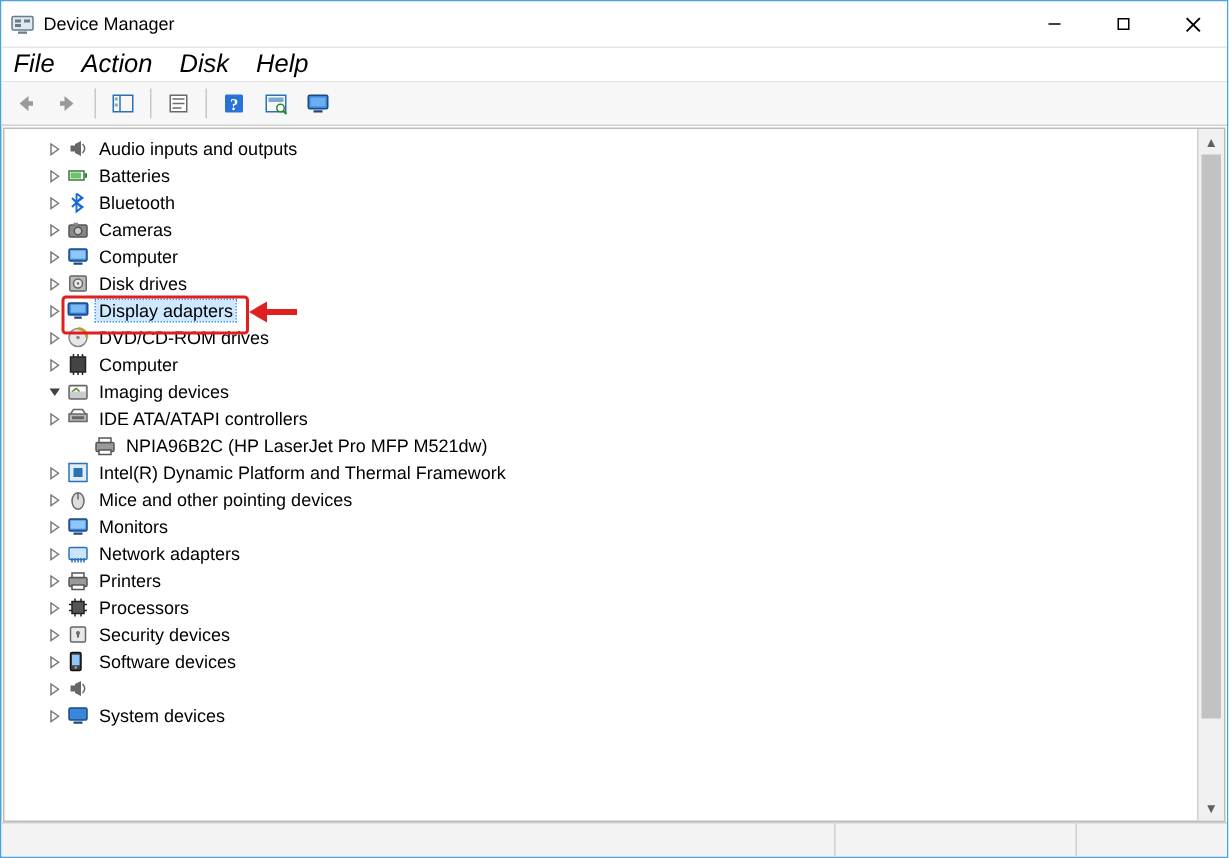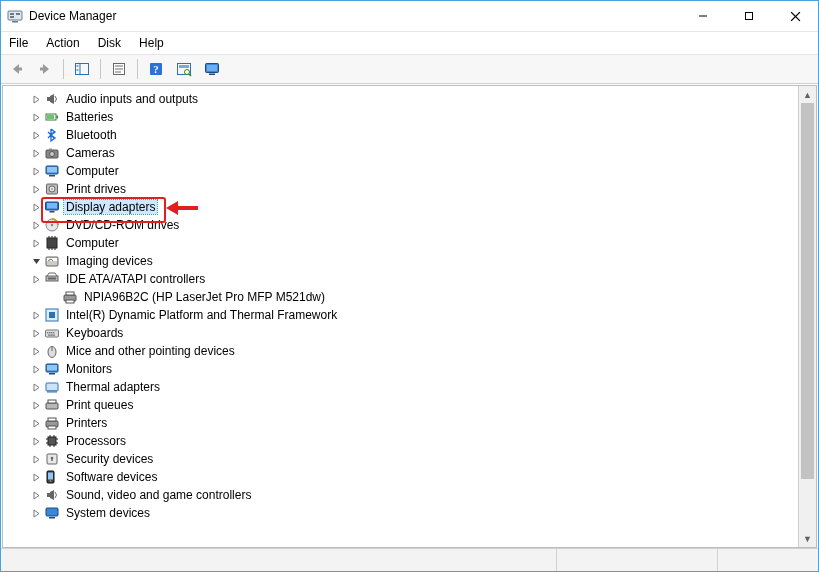--- a/index.html
+++ b/index.html
@@ -62,23 +62,24 @@
   .menubar {
     height: 22px;
     display: flex;
     align-items: center;
     padding: 0 6px;
     gap: 14px;
     border-bottom: 1px solid #e5e5e5;
     background: #fff;
   }
   .menubar .menu-item {
-    font-size: 12px;
+    font-size: 17px;
     cursor: default;
     padding: 2px 2px;
+    font-style: italic;
   }
   
   .toolbar {
     height: 28px;
     display: flex;
     align-items: center;
     padding: 0 4px;
     gap: 4px;
     border-bottom: 1px solid #d0d0d0;
     background: #f7f7f7;
@@ -406,21 +407,21 @@
                 <path d="M2 1 L7 4.5 L2 8 Z" fill="none" stroke="#7a7a7a" stroke-width="1"></path>
               </svg>
             </span>
             <span class="dev-icon">
               <svg width="16" height="16" viewBox="0 0 16 16">
                 <rect x="2.5" y="3" width="11" height="10" rx="1" fill="#bcbcbc" stroke="#666"></rect>
                 <circle cx="8" cy="8" r="3" fill="#e8e8e8" stroke="#666"></circle>
                 <circle cx="8" cy="8" r="0.8" fill="#666"></circle>
               </svg>
             </span>
-            <span class="label">Print drives</span>
+            <span class="label">Disk drives</span>
           </div>
           <div class="tree-row" id="selected-row">
             <span class="expander">
               <svg width="9" height="9" viewBox="0 0 9 9">
                 <path d="M2 1 L7 4.5 L2 8 Z" fill="none" stroke="#7a7a7a" stroke-width="1"></path>
               </svg>
             </span>
             <span class="dev-icon">
               <svg width="16" height="16" viewBox="0 0 16 16">
                 <rect x="1.5" y="3" width="13" height="8" rx="1" fill="#2a72d8" stroke="#1a4a80"></rect>
@@ -521,38 +522,20 @@
             <span class="label">Intel(R) Dynamic Platform and Thermal Framework</span>
           </div>
           <div class="tree-row">
             <span class="expander">
               <svg width="9" height="9" viewBox="0 0 9 9">
                 <path d="M2 1 L7 4.5 L2 8 Z" fill="none" stroke="#7a7a7a" stroke-width="1"></path>
               </svg>
             </span>
             <span class="dev-icon">
               <svg width="16" height="16" viewBox="0 0 16 16">
-                <rect x="1.5" y="5" width="13" height="7" rx="1" fill="#ddd" stroke="#777"></rect>
-                <rect x="3" y="7" width="1.4" height="1.4" fill="#777"></rect>
-                <rect x="5" y="7" width="1.4" height="1.4" fill="#777"></rect>
-                <rect x="7" y="7" width="1.4" height="1.4" fill="#777"></rect>
-                <rect x="9" y="7" width="1.4" height="1.4" fill="#777"></rect>
-                <rect x="4" y="9.5" width="7" height="1.2" fill="#777"></rect>
-              </svg>
-            </span>
-            <span class="label">Keyboards</span>
-          </div>
-          <div class="tree-row">
-            <span class="expander">
-              <svg width="9" height="9" viewBox="0 0 9 9">
-                <path d="M2 1 L7 4.5 L2 8 Z" fill="none" stroke="#7a7a7a" stroke-width="1"></path>
-              </svg>
-            </span>
-            <span class="dev-icon">
-              <svg width="16" height="16" viewBox="0 0 16 16">
                 <ellipse cx="8" cy="9" rx="4" ry="5.5" fill="#ddd" stroke="#666"></ellipse>
                 <line x1="8" y1="3.5" x2="8" y2="8" stroke="#666"></line>
               </svg>
             </span>
             <span class="label">Mice and other pointing devices</span>
           </div>
           <div class="tree-row">
             <span class="expander">
               <svg width="9" height="9" viewBox="0 0 9 9">
                 <path d="M2 1 L7 4.5 L2 8 Z" fill="none" stroke="#7a7a7a" stroke-width="1"></path>
@@ -576,35 +559,21 @@
             <span class="dev-icon">
               <svg width="16" height="16" viewBox="0 0 16 16">
                 <rect x="2" y="4" width="12" height="8" rx="1" fill="#cde4f8" stroke="#2a72b5"></rect>
                 <rect x="3.5" y="11" width="1" height="3" fill="#2a72b5"></rect>
                 <rect x="5.5" y="11" width="1" height="3" fill="#2a72b5"></rect>
                 <rect x="7.5" y="11" width="1" height="3" fill="#2a72b5"></rect>
                 <rect x="9.5" y="11" width="1" height="3" fill="#2a72b5"></rect>
                 <rect x="11.5" y="11" width="1" height="3" fill="#2a72b5"></rect>
               </svg>
             </span>
-            <span class="label">Thermal adapters</span>
-          </div>
-          <div class="tree-row">
-            <span class="expander">
-              <svg width="9" height="9" viewBox="0 0 9 9">
-                <path d="M2 1 L7 4.5 L2 8 Z" fill="none" stroke="#7a7a7a" stroke-width="1"></path>
-              </svg>
-            </span>
-            <span class="dev-icon">
-              <svg width="16" height="16" viewBox="0 0 16 16">
-                <rect x="2" y="6" width="12" height="6" rx="1" fill="#b8b8b8" stroke="#555"></rect>
-                <rect x="4" y="3" width="8" height="3" fill="#fff" stroke="#555"></rect>
-              </svg>
-            </span>
-            <span class="label">Print queues</span>
+            <span class="label">Network adapters</span>
           </div>
           <div class="tree-row">
             <span class="expander">
               <svg width="9" height="9" viewBox="0 0 9 9">
                 <path d="M2 1 L7 4.5 L2 8 Z" fill="none" stroke="#7a7a7a" stroke-width="1"></path>
               </svg>
             </span>
             <span class="dev-icon">
               <svg width="16" height="16" viewBox="0 0 16 16">
                 <rect x="2" y="6" width="12" height="6" rx="1" fill="#999" stroke="#555"></rect>
@@ -671,21 +640,20 @@
                 <path d="M2 1 L7 4.5 L2 8 Z" fill="none" stroke="#7a7a7a" stroke-width="1"></path>
               </svg>
             </span>
             <span class="dev-icon">
               <svg width="16" height="16" viewBox="0 0 16 16">
                 <rect x="3" y="6" width="3" height="4" fill="#666"></rect>
                 <polygon points="6,5 10,3 10,13 6,11" fill="#666"></polygon>
                 <path d="M11 5 Q14 8 11 11" fill="none" stroke="#666"></path>
               </svg>
             </span>
-            <span class="label">Sound, video and game controllers</span>
           </div>
           <div class="tree-row">
             <span class="expander">
               <svg width="9" height="9" viewBox="0 0 9 9">
                 <path d="M2 1 L7 4.5 L2 8 Z" fill="none" stroke="#7a7a7a" stroke-width="1"></path>
               </svg>
             </span>
             <span class="dev-icon">
               <svg width="16" height="16" viewBox="0 0 16 16">
                 <rect x="2" y="3" width="12" height="8" rx="1" fill="#3a86d8" stroke="#1a4a80"></rect>

